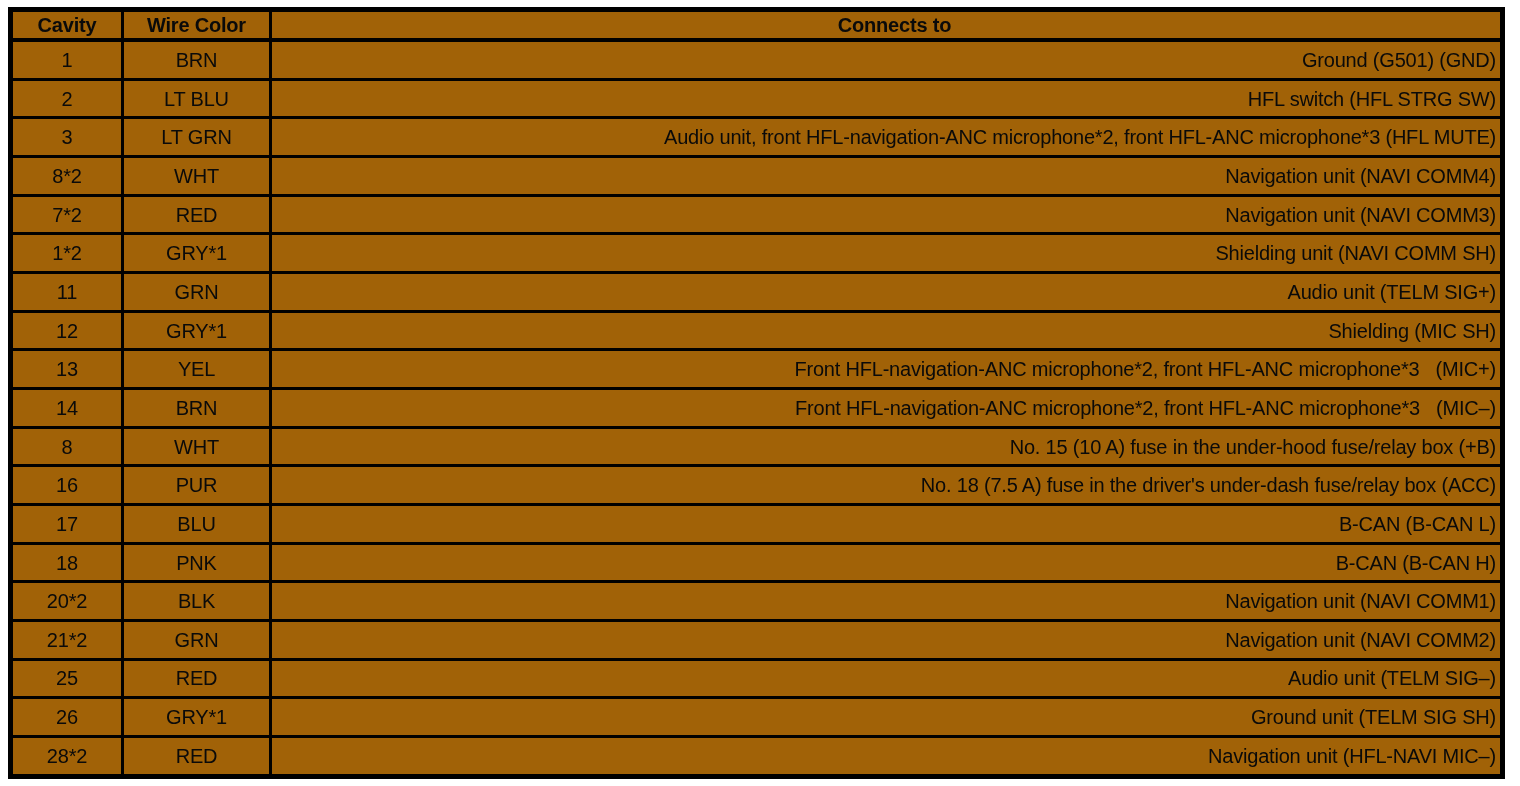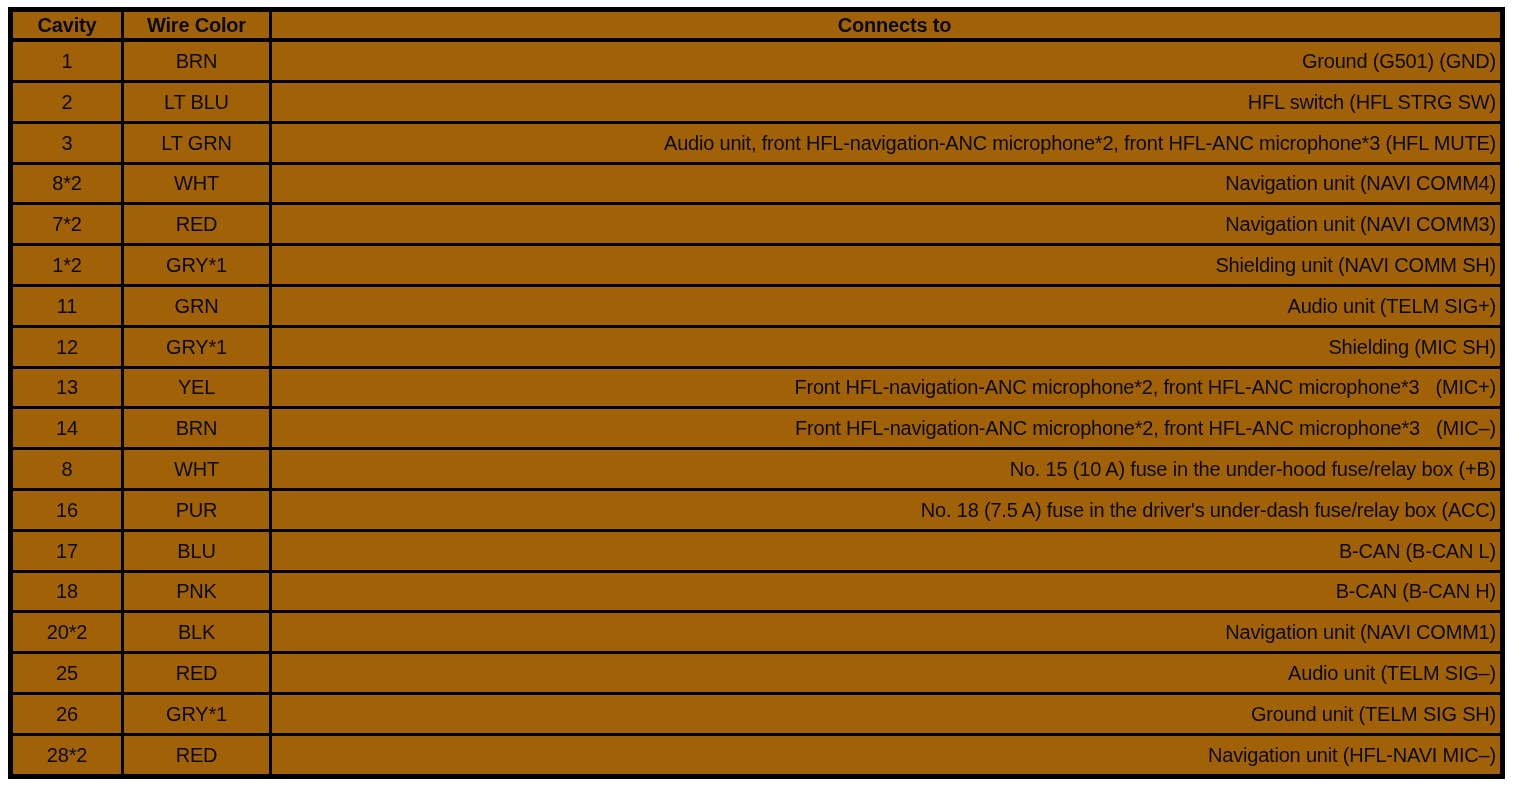--- a/index.html
+++ b/index.html
@@ -146,20 +146,25 @@
           <td class="col-cavity">18</td>
           <td class="col-wire">PNK</td>
           <td class="col-connects">B-CAN (B-CAN H)</td>
         </tr>
         <tr>
           <td class="col-cavity">20*2</td>
           <td class="col-wire">BLK</td>
           <td class="col-connects">Navigation unit (NAVI COMM1)</td>
         </tr>
         <tr>
+          <td class="col-cavity">21*2</td>
+          <td class="col-wire">GRN</td>
+          <td class="col-connects">Navigation unit (NAVI COMM2)</td>
+        </tr>
+        <tr>
           <td class="col-cavity">25</td>
           <td class="col-wire">RED</td>
           <td class="col-connects">Audio unit (TELM SIG–)</td>
         </tr>
         <tr>
           <td class="col-cavity">26</td>
           <td class="col-wire">GRY*1</td>
           <td class="col-connects">Ground unit (TELM SIG SH)</td>
         </tr>
         <tr>

